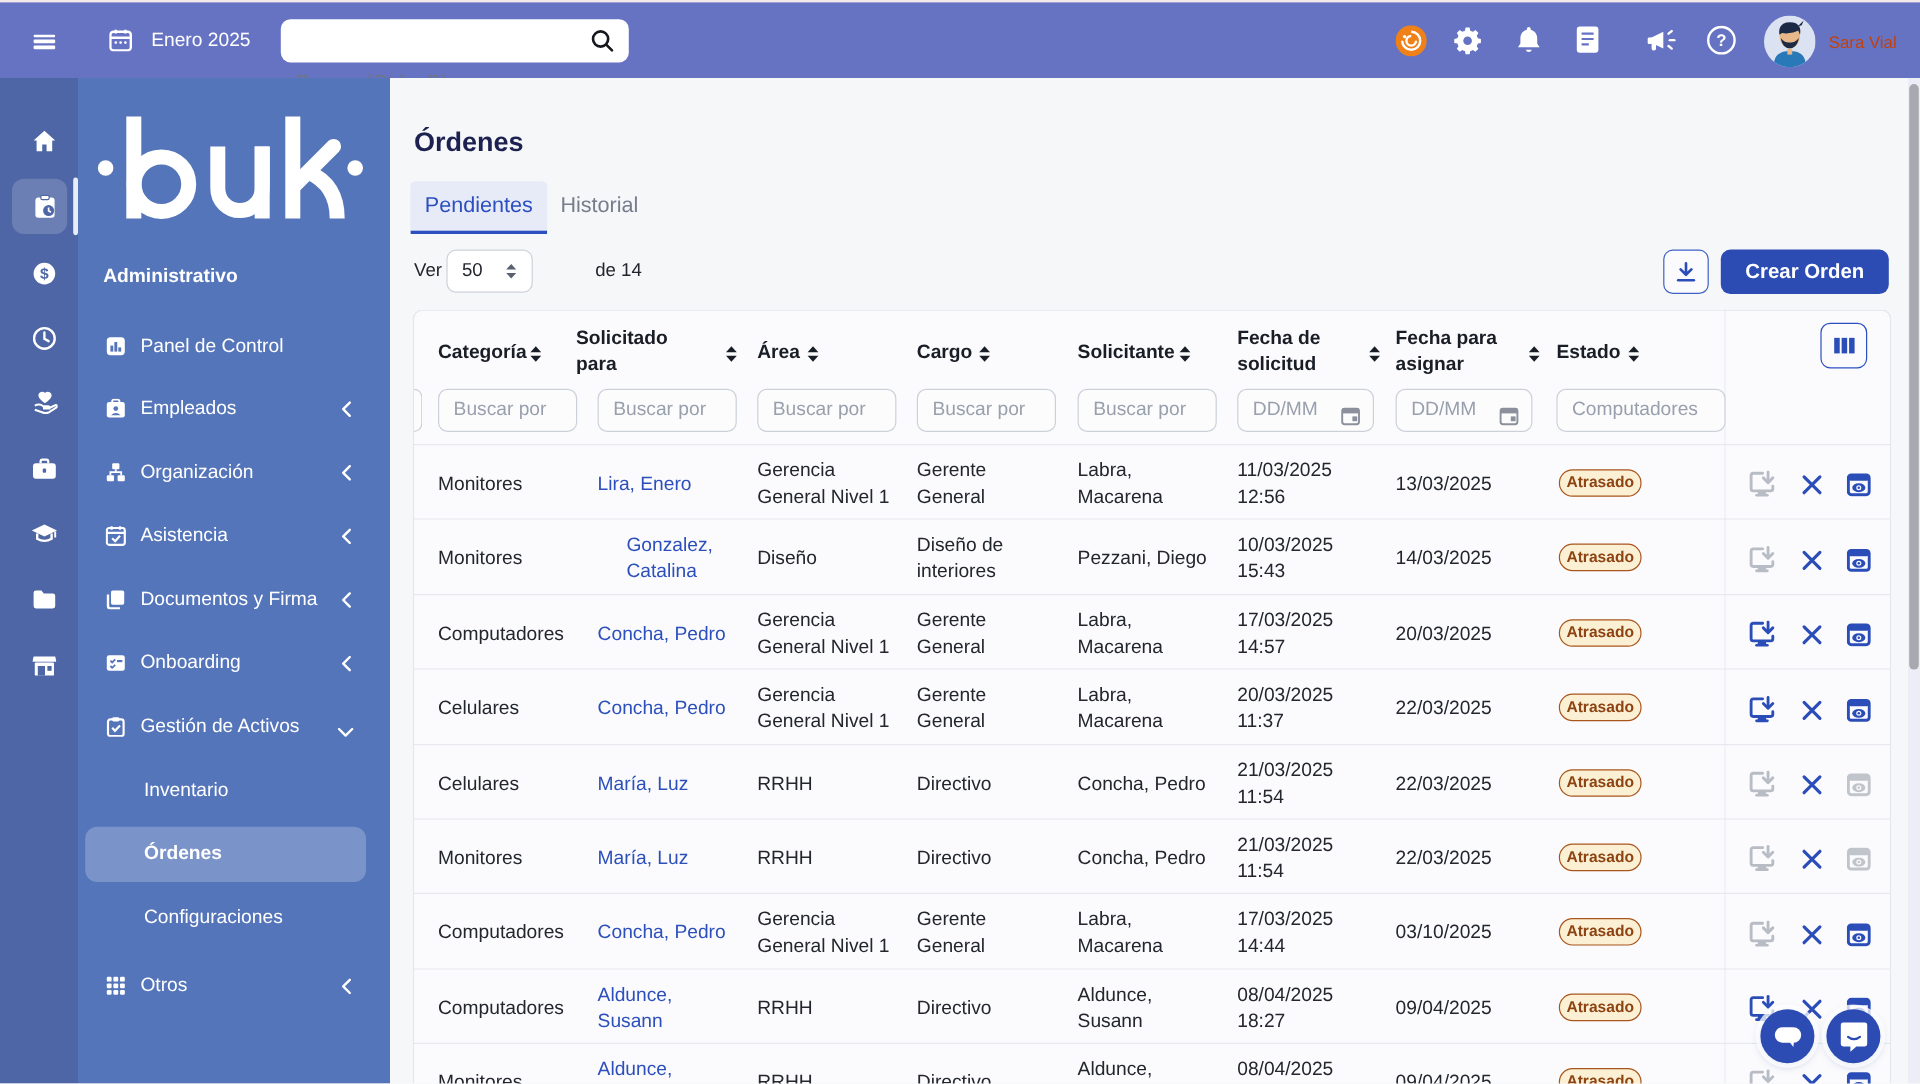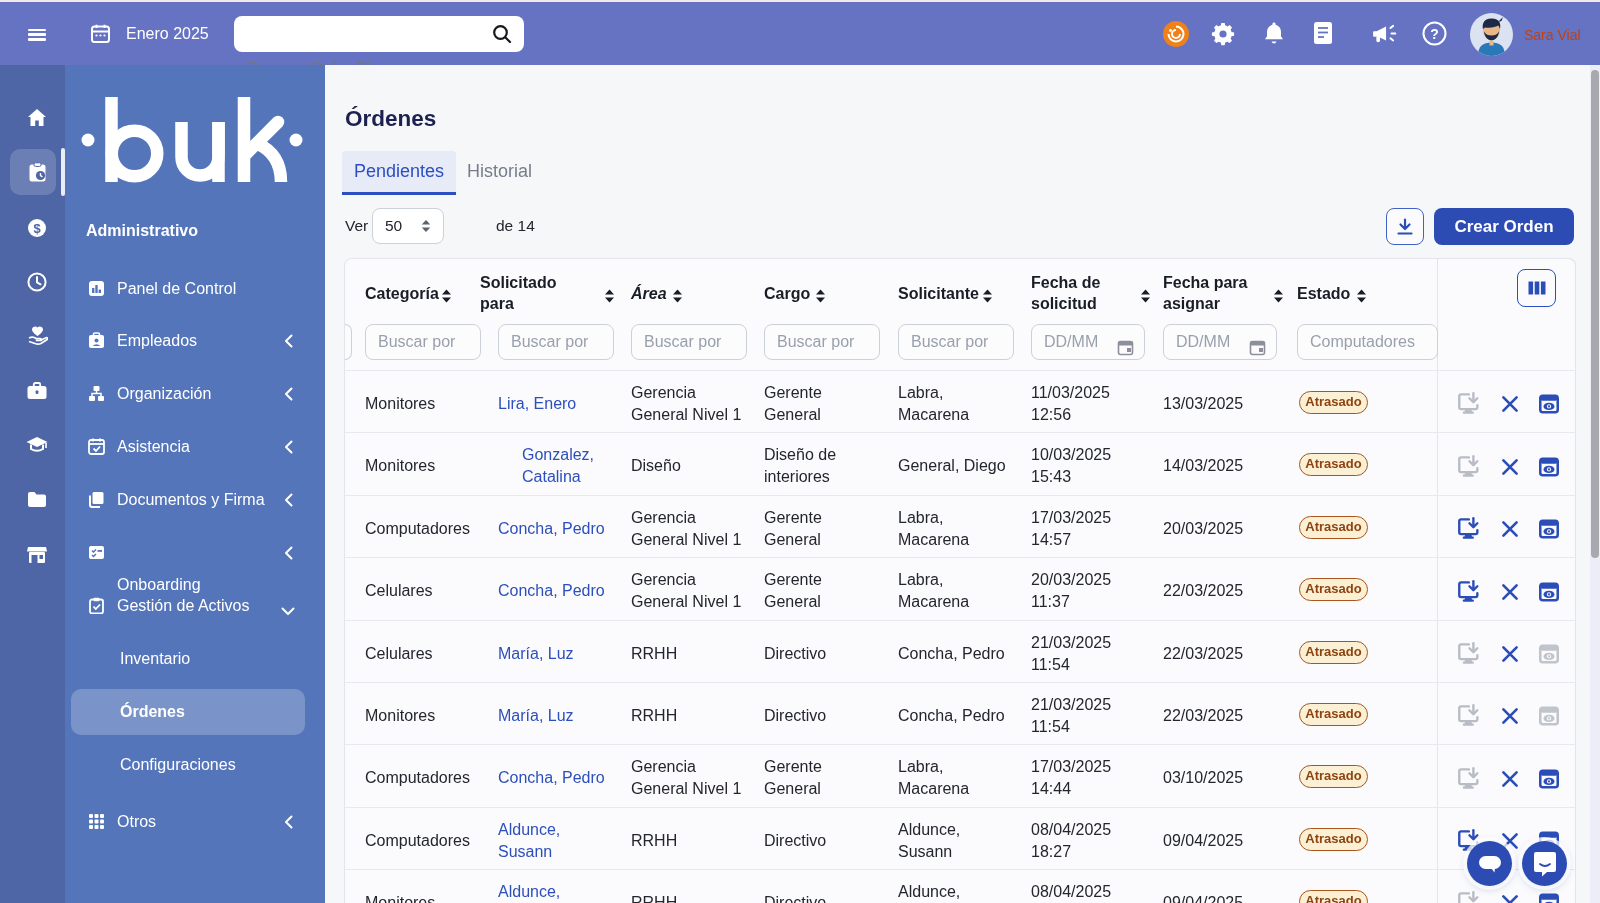--- a/index.html
+++ b/index.html
@@ -92,21 +92,21 @@
         <rect x="6.7" y="0.5" width="4.6" height="13"></rect>
         <rect x="12.9" y="0.5" width="4.6" height="13"></rect>
       </g>
     </svg>
   </div>
 <div class="abs" id="sbtrack"></div>
 <div class="abs" id="sbthumb"></div>
 
 <div class="hlbl" style="left:365px; top:283px;">Categoría</div>
 <div class="hlbl" style="left:480px; top:272px;">Solicitado<br>para</div>
-<div class="hlbl" style="left:631px; top:283px;font-style:italic;">Área</div>
+<div class="hlbl" style="left:631px; top:283px;">Área</div>
 <div class="hlbl" style="left:764px; top:283px;">Cargo</div>
 <div class="hlbl" style="left:898px; top:283px;">Solicitante</div>
 <div class="hlbl" style="left:1031px; top:272px;">Fecha de<br>solicitud</div>
 <div class="hlbl" style="left:1163px; top:272px;">Fecha para<br>asignar</div>
 <div class="hlbl" style="left:1297px; top:283px;">Estado</div>
 <div class="abs" style="left:440px; top:287px;"><svg width="13" height="14" viewBox="0 0 13 14" style="vertical-align:-2px">
       <path d="M6.5 0.5 L11 5.5 L2 5.5 Z" fill="#191d26"></path>
       <path d="M6.5 13.5 L2 8.5 L11 8.5 Z" fill="#191d26"></path>
     </svg></div>
 <div class="abs" style="left:603px; top:287px;"><svg width="13" height="14" viewBox="0 0 13 14" style="vertical-align:-2px">
@@ -192,21 +192,21 @@
       <rect x="1.2" y="1.2" width="16.6" height="4.6" rx="2" fill="#2b4db8"></rect>
       <ellipse cx="9.5" cy="11.3" rx="5.2" ry="3.5" fill="#2b4db8"></ellipse>
       <circle cx="9.5" cy="11.3" r="2" fill="#fbfbfd"></circle>
       <circle cx="9.5" cy="11.3" r="1" fill="#2b4db8"></circle>
     </svg>
   </div>
 <div class="cell" style="left:365px; top:452.5px; width:125px;">Monitores</div>
 <div class="cell link" style="left:522px; top:441.5px; width:125px;">Gonzalez,<br>Catalina</div>
 <div class="cell" style="left:631px; top:452.5px; width:125px;">Diseño</div>
 <div class="cell" style="left:764px; top:441.5px; width:125px;">Diseño de<br>interiores</div>
-<div class="cell" style="left:898px; top:452.5px; width:125px;">General, Diego</div>
+<div class="cell" style="left:898px; top:452.5px; width:125px;">Pezzani, Diego</div>
 <div class="cell" style="left:1031px; top:441.5px; width:125px;">10/03/2025<br>15:43</div>
 <div class="cell" style="left:1163px; top:452.5px; width:125px;">14/03/2025</div>
 <div class="badge" style="left:1297px; top:452.0px;">Atrasado</div>
 <div class="aicon" style="left:1459px; top:452.5px;">
     <svg width="26" height="24" viewBox="0 0 23 21">
       <path d="M10.5 2 H3.6 Q2 2 2 3.6 V13.4 Q2 15 3.6 15 H16.4 Q18 15 18 13.4 V11.5" fill="none" stroke="#b8bcc4" stroke-width="2.1" stroke-linecap="round"></path>
       <path d="M14.5 1 V8" fill="none" stroke="#b8bcc4" stroke-width="2.1" stroke-linecap="round"></path>
       <path d="M11 5.4 L14.5 8.9 L18 5.4" fill="none" stroke="#b8bcc4" stroke-width="2.1" stroke-linecap="round" stroke-linejoin="round"></path>
       <path d="M6.5 18.2 H13.5 L12.7 15 H7.3 Z" fill="#b8bcc4"></path>
       <rect x="5" y="17.2" width="10" height="2" rx="1" fill="#b8bcc4"></rect>
@@ -502,21 +502,21 @@
 <div class="abs" style="left:117px; top:491px; color:#fff; font-size:16px;">Documentos y Firma</div>
 <div class="abs" style="left:284px; top:493px;"><svg width="9" height="14" viewBox="0 0 9 14">
       <path d="M7.5 1.5 L2 7 L7.5 12.5" stroke="#fff" stroke-width="2" fill="none" stroke-linecap="round" stroke-linejoin="round"></path>
     </svg></div>
 <div class="abs" style="left:88px; top:544px;"><svg width="17" height="17" viewBox="0 0 17 17">
       <rect x="1" y="2" width="15" height="13" rx="2" fill="#fff"></rect>
       <path d="M4 6.5 L5.5 8 L8 5.5" stroke="#5575ba" stroke-width="1.5" fill="none"></path>
       <rect x="9.5" y="6" width="4.5" height="1.8" fill="#5575ba"></rect>
       <path d="M4 11 L5.5 12.5 L8 10" stroke="#5575ba" stroke-width="1.5" fill="none"></path>
     </svg></div>
-<div class="abs" style="left:117px; top:544px; color:#fff; font-size:16px;margin-top:32px;">Onboarding</div>
+<div class="abs" style="left:117px; top:544px; color:#fff; font-size:16px;">Onboarding</div>
 <div class="abs" style="left:284px; top:546px;"><svg width="9" height="14" viewBox="0 0 9 14">
       <path d="M7.5 1.5 L2 7 L7.5 12.5" stroke="#fff" stroke-width="2" fill="none" stroke-linecap="round" stroke-linejoin="round"></path>
     </svg></div>
 <div class="abs" style="left:88px; top:597px;"><svg width="17" height="17" viewBox="0 0 17 17">
       <rect x="2" y="2.5" width="13" height="14" rx="2" fill="none" stroke="#fff" stroke-width="1.8"></rect>
       <rect x="5.5" y="0.8" width="6" height="3.4" rx="1.2" fill="#fff"></rect>
       <path d="M5.5 9.5 L7.8 12 L12 7.5" stroke="#fff" stroke-width="1.8" fill="none"></path>
     </svg></div>
 <div class="abs" style="left:117px; top:597px; color:#fff; font-size:16px;">Gestión de Activos</div>
 <div class="abs" style="left:281px; top:602px;"><svg width="14" height="9" viewBox="0 0 14 9">

